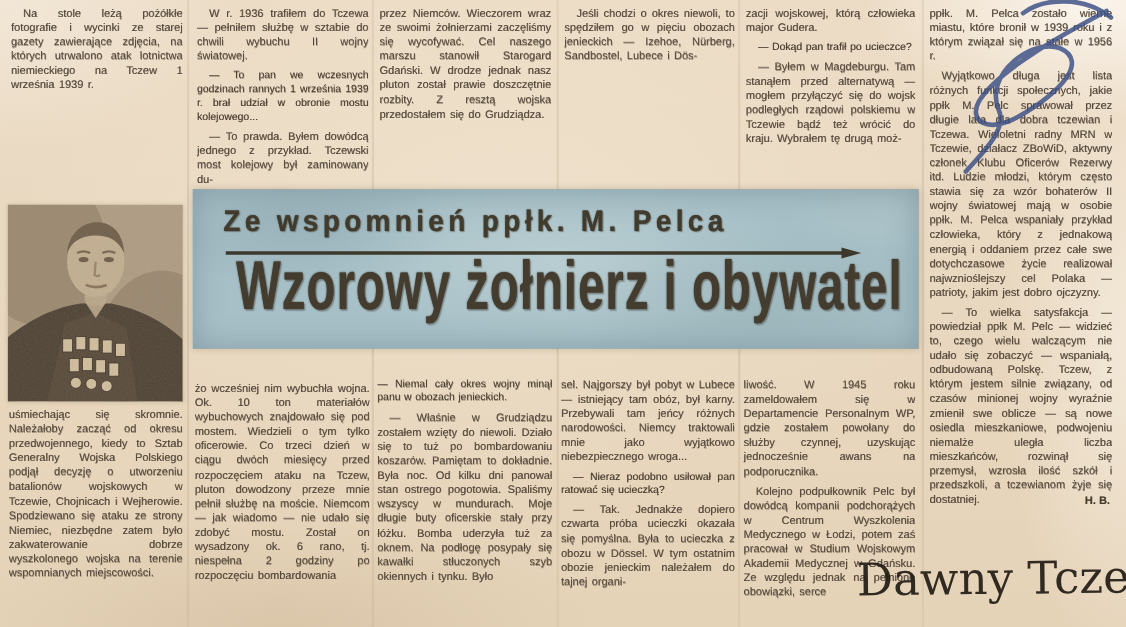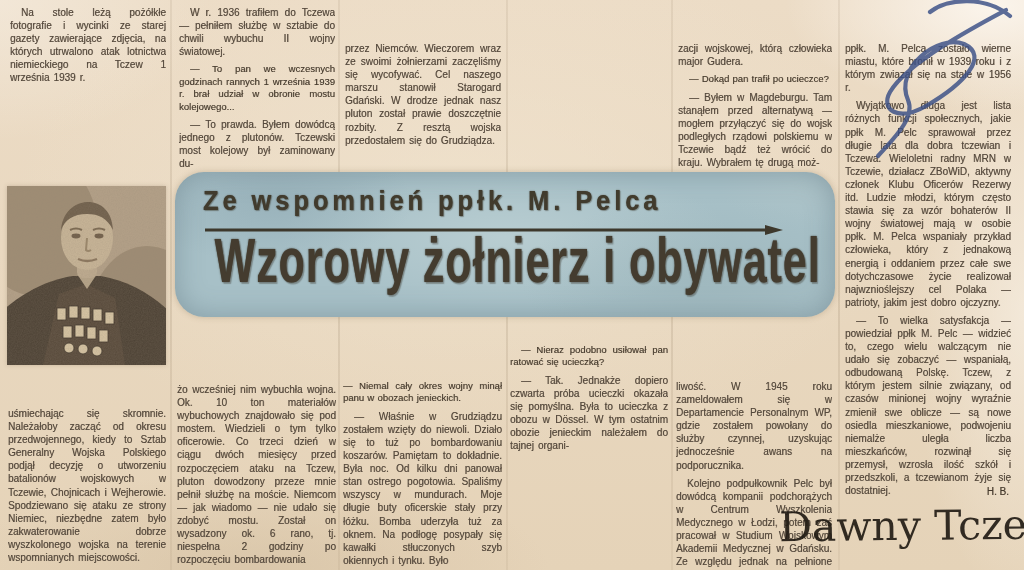--- a/index.html
+++ b/index.html
@@ -17,33 +17,32 @@
   }
   .gutter{position:absolute;top:0;bottom:0;width:2px;background:linear-gradient(180deg,rgba(120,98,70,.10),rgba(120,98,70,.16),rgba(120,98,70,.08));}
   .col{position:absolute;overflow:hidden;color:#54483c;}
   .col p{
     margin:0 0 5px 0;
     font-size:10px;line-height:13.1px;
     text-align:justify;text-indent:11px;
     word-spacing:1.2px;
     text-shadow:.4px .4px .6px rgba(90,76,60,.55);
   }
-  .col p.cont{text-indent:0;margin-top:36px;}
+  .col p.cont{text-indent:0;}
   .col p.q{font-weight:normal;color:#453a2d;font-size:9.5px;line-height:12.4px;word-spacing:.6px;}
   
   .banner{
     position:absolute;left:175px;top:172px;width:660px;height:145px;overflow:hidden;
     background-color:#a7c0c7;
     background-image:
       radial-gradient(ellipse 200px 90px at 15% 20%, rgba(140,165,175,.5), rgba(140,165,175,0) 70%),
       radial-gradient(ellipse 260px 120px at 80% 75%, rgba(150,175,180,.45), rgba(150,175,180,0) 70%),
       radial-gradient(ellipse 300px 100px at 50% 45%, rgba(196,214,216,.6), rgba(196,214,216,0) 75%),
       radial-gradient(ellipse 120px 60px at 95% 10%, rgba(175,196,200,.6), rgba(175,196,200,0) 70%);
     box-shadow:inset 0 0 28px rgba(70,90,100,.35), 0 0 6px rgba(120,100,70,.3);
-    border-radius:29px;
   }
   .kicker{
     margin:15px 0 0 28px;
     font-weight:bold;font-size:26px;line-height:1;
     letter-spacing:4px;color:#413b2d;white-space:nowrap;
     transform:scale(.98,1.04);transform-origin:left top;
     text-shadow:0 0 1.2px rgba(55,48,35,.9), 1px 1px 1px rgba(55,48,35,.35);
   }
   .rule{position:absolute;left:30px;top:52px;}
   .headline{
@@ -57,21 +56,21 @@
   .photo{position:absolute;left:7px;top:186px;width:159px;height:179px;overflow:hidden;
     box-shadow:inset 0 0 14px rgba(60,45,30,.45), 0 0 4px rgba(100,80,55,.25);}
   
   .watermark{
     position:absolute;left:779px;top:506px;width:246px;
     font-family:"DejaVu Serif",serif;font-size:41px;line-height:1;
     color:#221c15;letter-spacing:0px;white-space:nowrap;
     transform:rotate(-.6deg);opacity:.92;
   }
   .scribble{position:absolute;left:868px;top:0px;}
-  .sigline{text-align:right;font-weight:normal;font-size:10px;color:#453a2d;margin-top:-16px;padding-right:2px;
+  .sigline{text-align:right;font-weight:bold;font-size:10px;color:#453a2d;margin-top:-16px;padding-right:2px;
     text-shadow:.4px .4px .6px rgba(90,76,60,.55);}
 </style>
 </head>
 <body>
 
 <div class="gutter" style="left:170px"></div>
 <div class="gutter" style="left:338px"></div>
 <div class="gutter" style="left:506px"></div>
 <div class="gutter" style="left:671px"></div>
 <div class="gutter" style="left:838px"></div>
@@ -130,37 +129,39 @@
   </svg>
 </div>
 
 <div class="col" style="left:8px;top:371px;width:158px;height:196px">
   <p class="cont">uśmiechając się skromnie. Należałoby zacząć od okresu przedwojennego, kiedy to Sztab Generalny Wojska Polskiego podjął decyzję o utworzeniu batalionów wojskowych w Tczewie, Chojnicach i Wejherowie. Spodziewano się ataku ze strony Niemiec, niezbędne zatem było zakwaterowanie dobrze wyszkolonego wojska na terenie wspomnianych miejscowości.</p>
 </div>
 
 <div class="col" style="left:179px;top:6px;width:156px;height:166px">
   <p>W r. 1936 trafiłem do Tczewa — pełniłem służbę w sztabie do chwili wybuchu II wojny światowej.</p>
   <p class="q">— To pan we wczesnych godzinach rannych 1 września 1939 r. brał udział w obronie mostu kolejowego...</p>
-  <p>— To prawda. Byłem dowódcą jednego z plutonów. Tczewski most kolejowy był zaminowany du-</p>
+  <p>— To prawda. Byłem dowódcą jednego z przykład. Tczewski most kolejowy był zaminowany du-</p>
 </div>
 <div class="col" style="left:177px;top:347px;width:159px;height:220px">
   <p class="cont">żo wcześniej nim wybuchła wojna. Ok. 10 ton materiałów wybuchowych znajdowało się pod mostem. Wiedzieli o tym tylko oficerowie. Co trzeci dzień w ciągu dwóch miesięcy przed rozpoczęciem ataku na Tczew, pluton dowodzony przeze mnie pełnił służbę na moście. Niemcom — jak wiadomo — nie udało się zdobyć mostu. Został on wysadzony ok. 6 rano, tj. niespełna 2 godziny po rozpoczęciu bombardowania</p>
 </div>
 
 <div class="col" style="left:345px;top:6px;width:156px;height:166px">
   <p class="cont">przez Niemców. Wieczorem wraz ze swoimi żołnierzami zaczęliśmy się wycofywać. Cel naszego marszu stanowił Starogard Gdański. W drodze jednak nasz pluton został prawie doszczętnie rozbity. Z resztą wojska przedostałem się do Grudziądza.</p>
 </div>
 <div class="col" style="left:343px;top:344px;width:159px;height:223px">
   <p class="q cont">— Niemal cały okres wojny minął panu w obozach jenieckich.</p>
   <p>— Właśnie w Grudziądzu zostałem wzięty do niewoli. Działo się to tuż po bombardowaniu koszarów. Pamiętam to dokładnie. Była noc. Od kilku dni panował stan ostrego pogotowia. Spaliśmy wszyscy w mundurach. Moje długie buty oficerskie stały przy łóżku. Bomba uderzyła tuż za oknem. Na podłogę posypały się kawałki stłuczonych szyb okiennych i tynku. Było</p>
 </div>
 
 <div class="col" style="left:513px;top:6px;width:155px;height:166px">
+  <p>Jeśli chodzi o okres niewoli, to spędziłem go w pięciu obozach jenieckich — Izehoe, Nürberg, Sandbostel, Lubece i Dös-</p>
 </div>
 <div class="col" style="left:510px;top:344px;width:158px;height:223px">
+  <p class="cont">sel. Najgorszy był pobyt w Lubece — istniejący tam obóz, był karny. Przebywali tam jeńcy różnych narodowości. Niemcy traktowali mnie jako wyjątkowo niebezpiecznego wroga...</p>
   <p class="q">— Nieraz podobno usiłował pan ratować się ucieczką?</p>
   <p>— Tak. Jednakże dopiero czwarta próba ucieczki okazała się pomyślna. Była to ucieczka z obozu w Dössel. W tym ostatnim obozie jenieckim należałem do tajnej organi-</p>
 </div>
 
 <div class="col" style="left:678px;top:6px;width:154px;height:166px">
   <p class="cont">zacji wojskowej, którą człowieka major Gudera.</p>
   <p class="q">— Dokąd pan trafił po ucieczce?</p>
   <p>— Byłem w Magdeburgu. Tam stanąłem przed alternatywą — mogłem przyłączyć się do wojsk podległych rządowi polskiemu w Tczewie bądź też wrócić do kraju. Wybrałem tę drugą moż-</p>
 </div>
 <div class="col" style="left:676px;top:344px;width:156px;height:223px">

